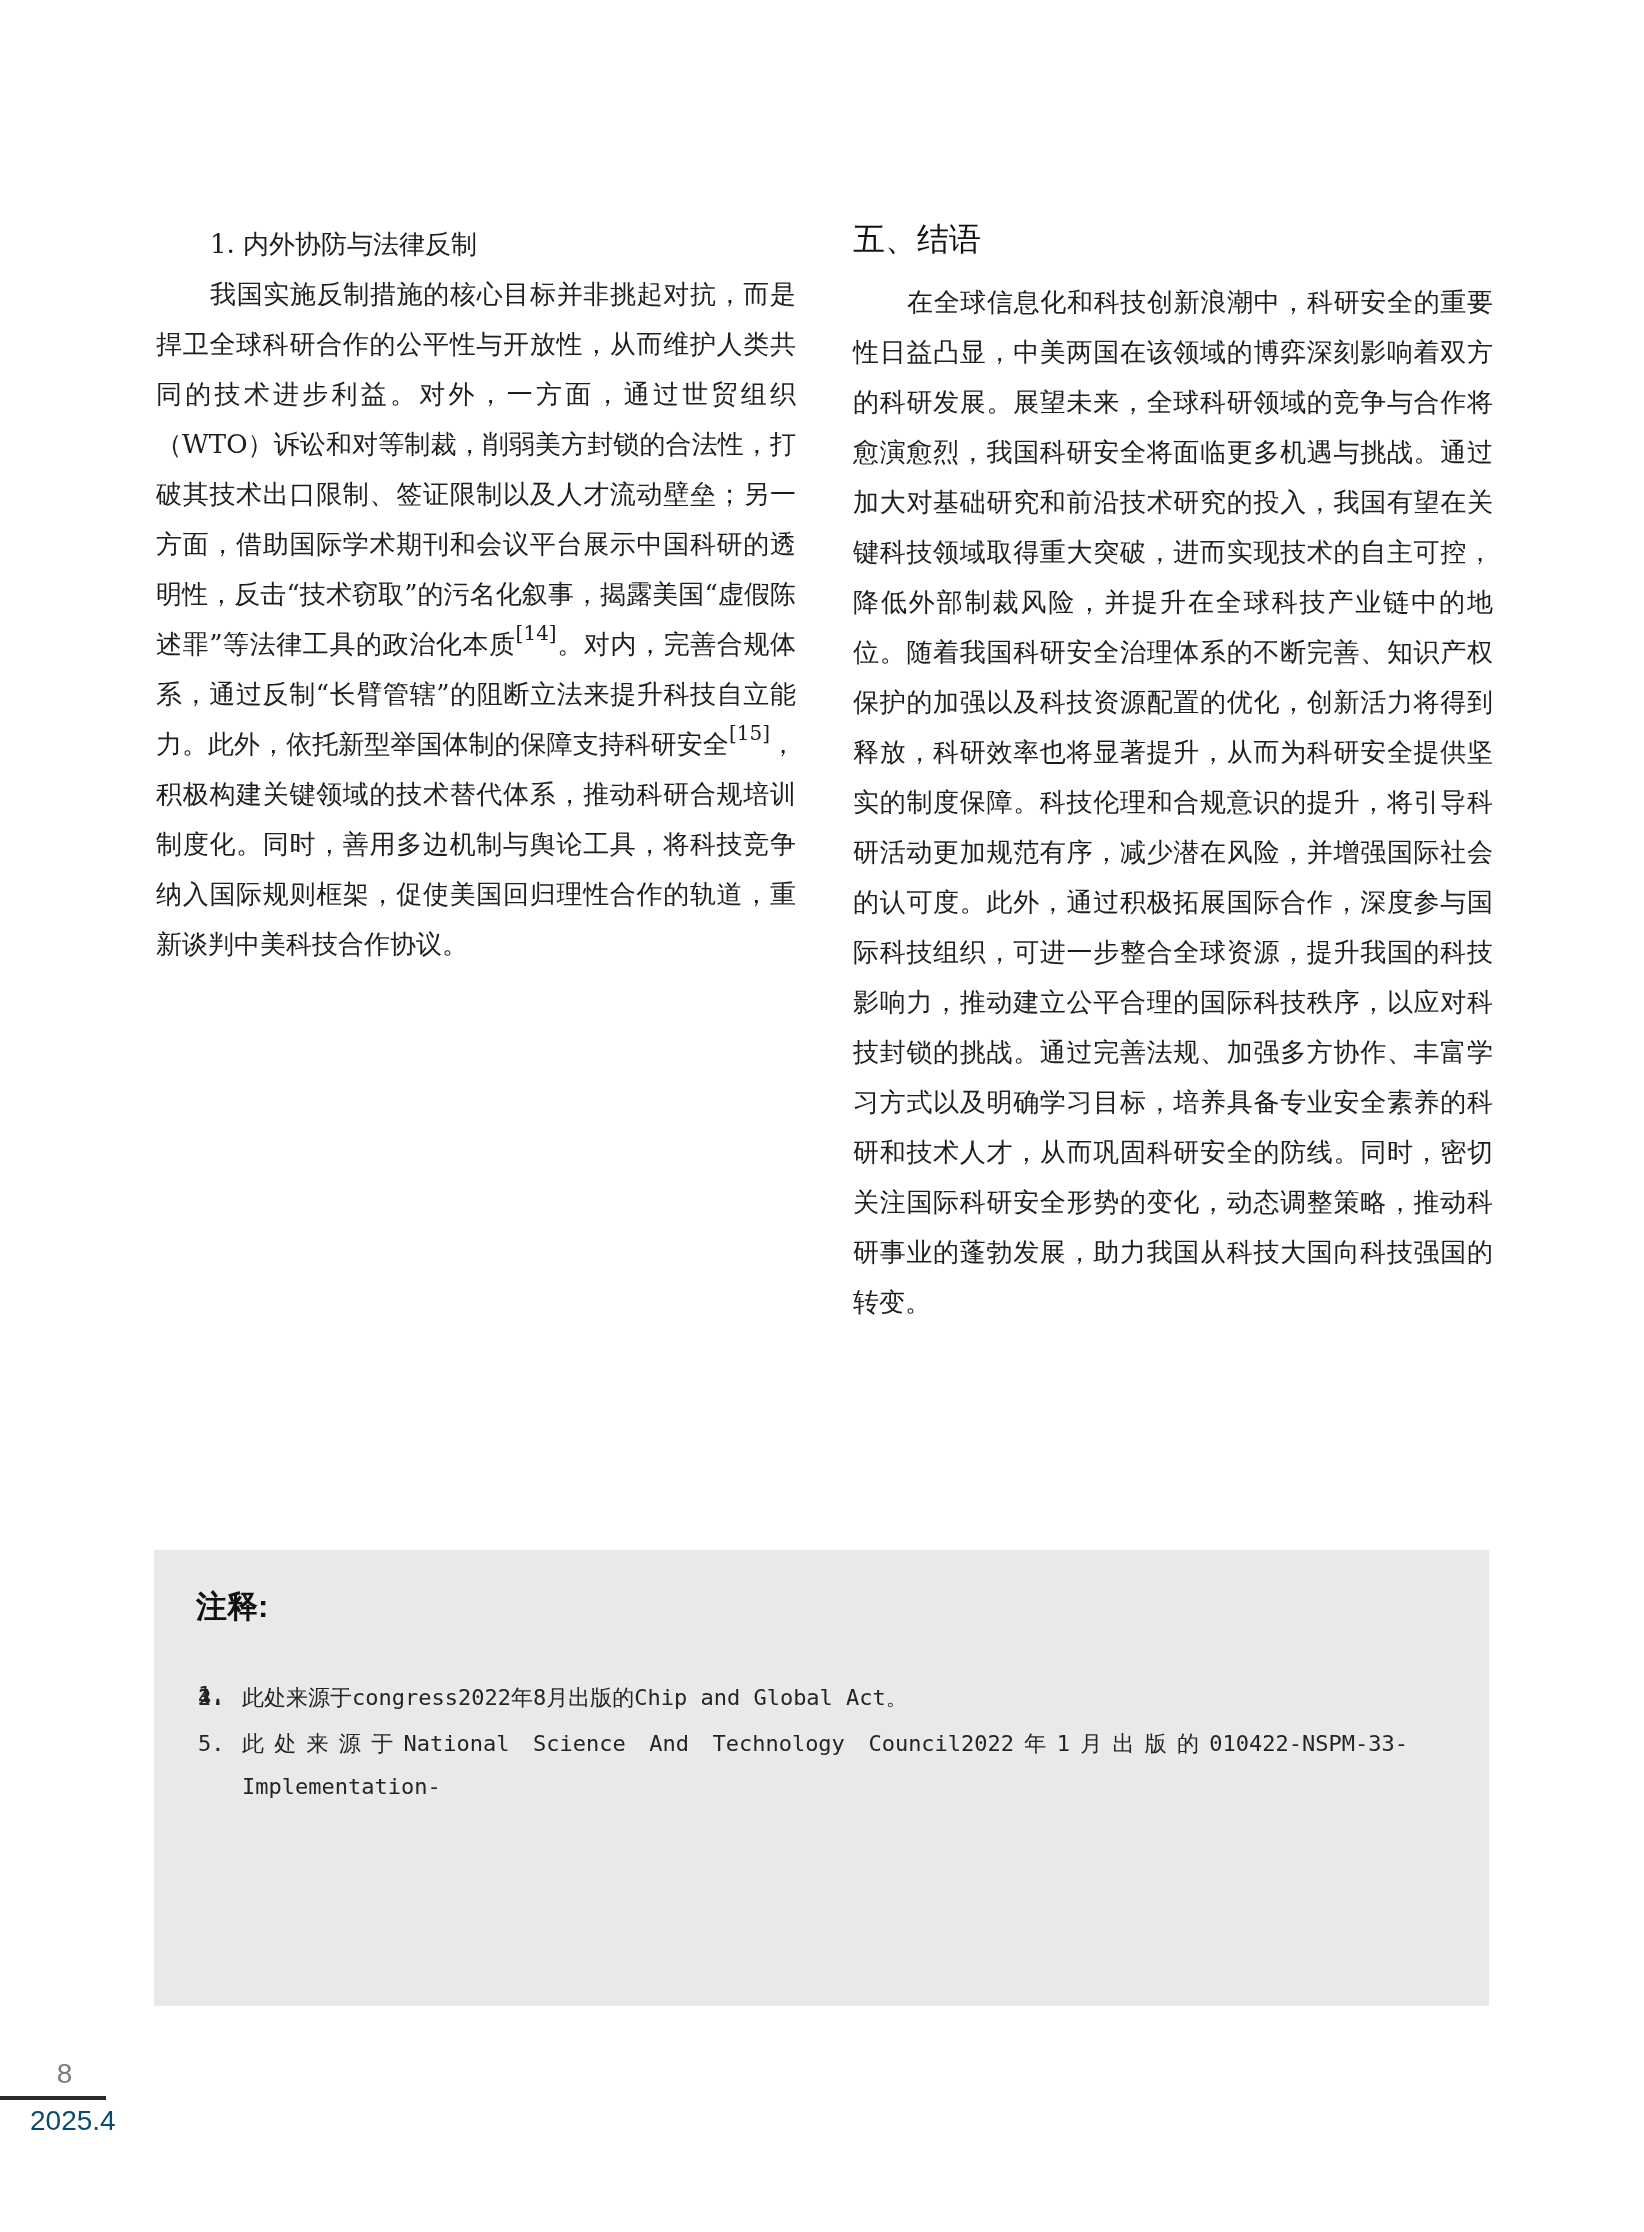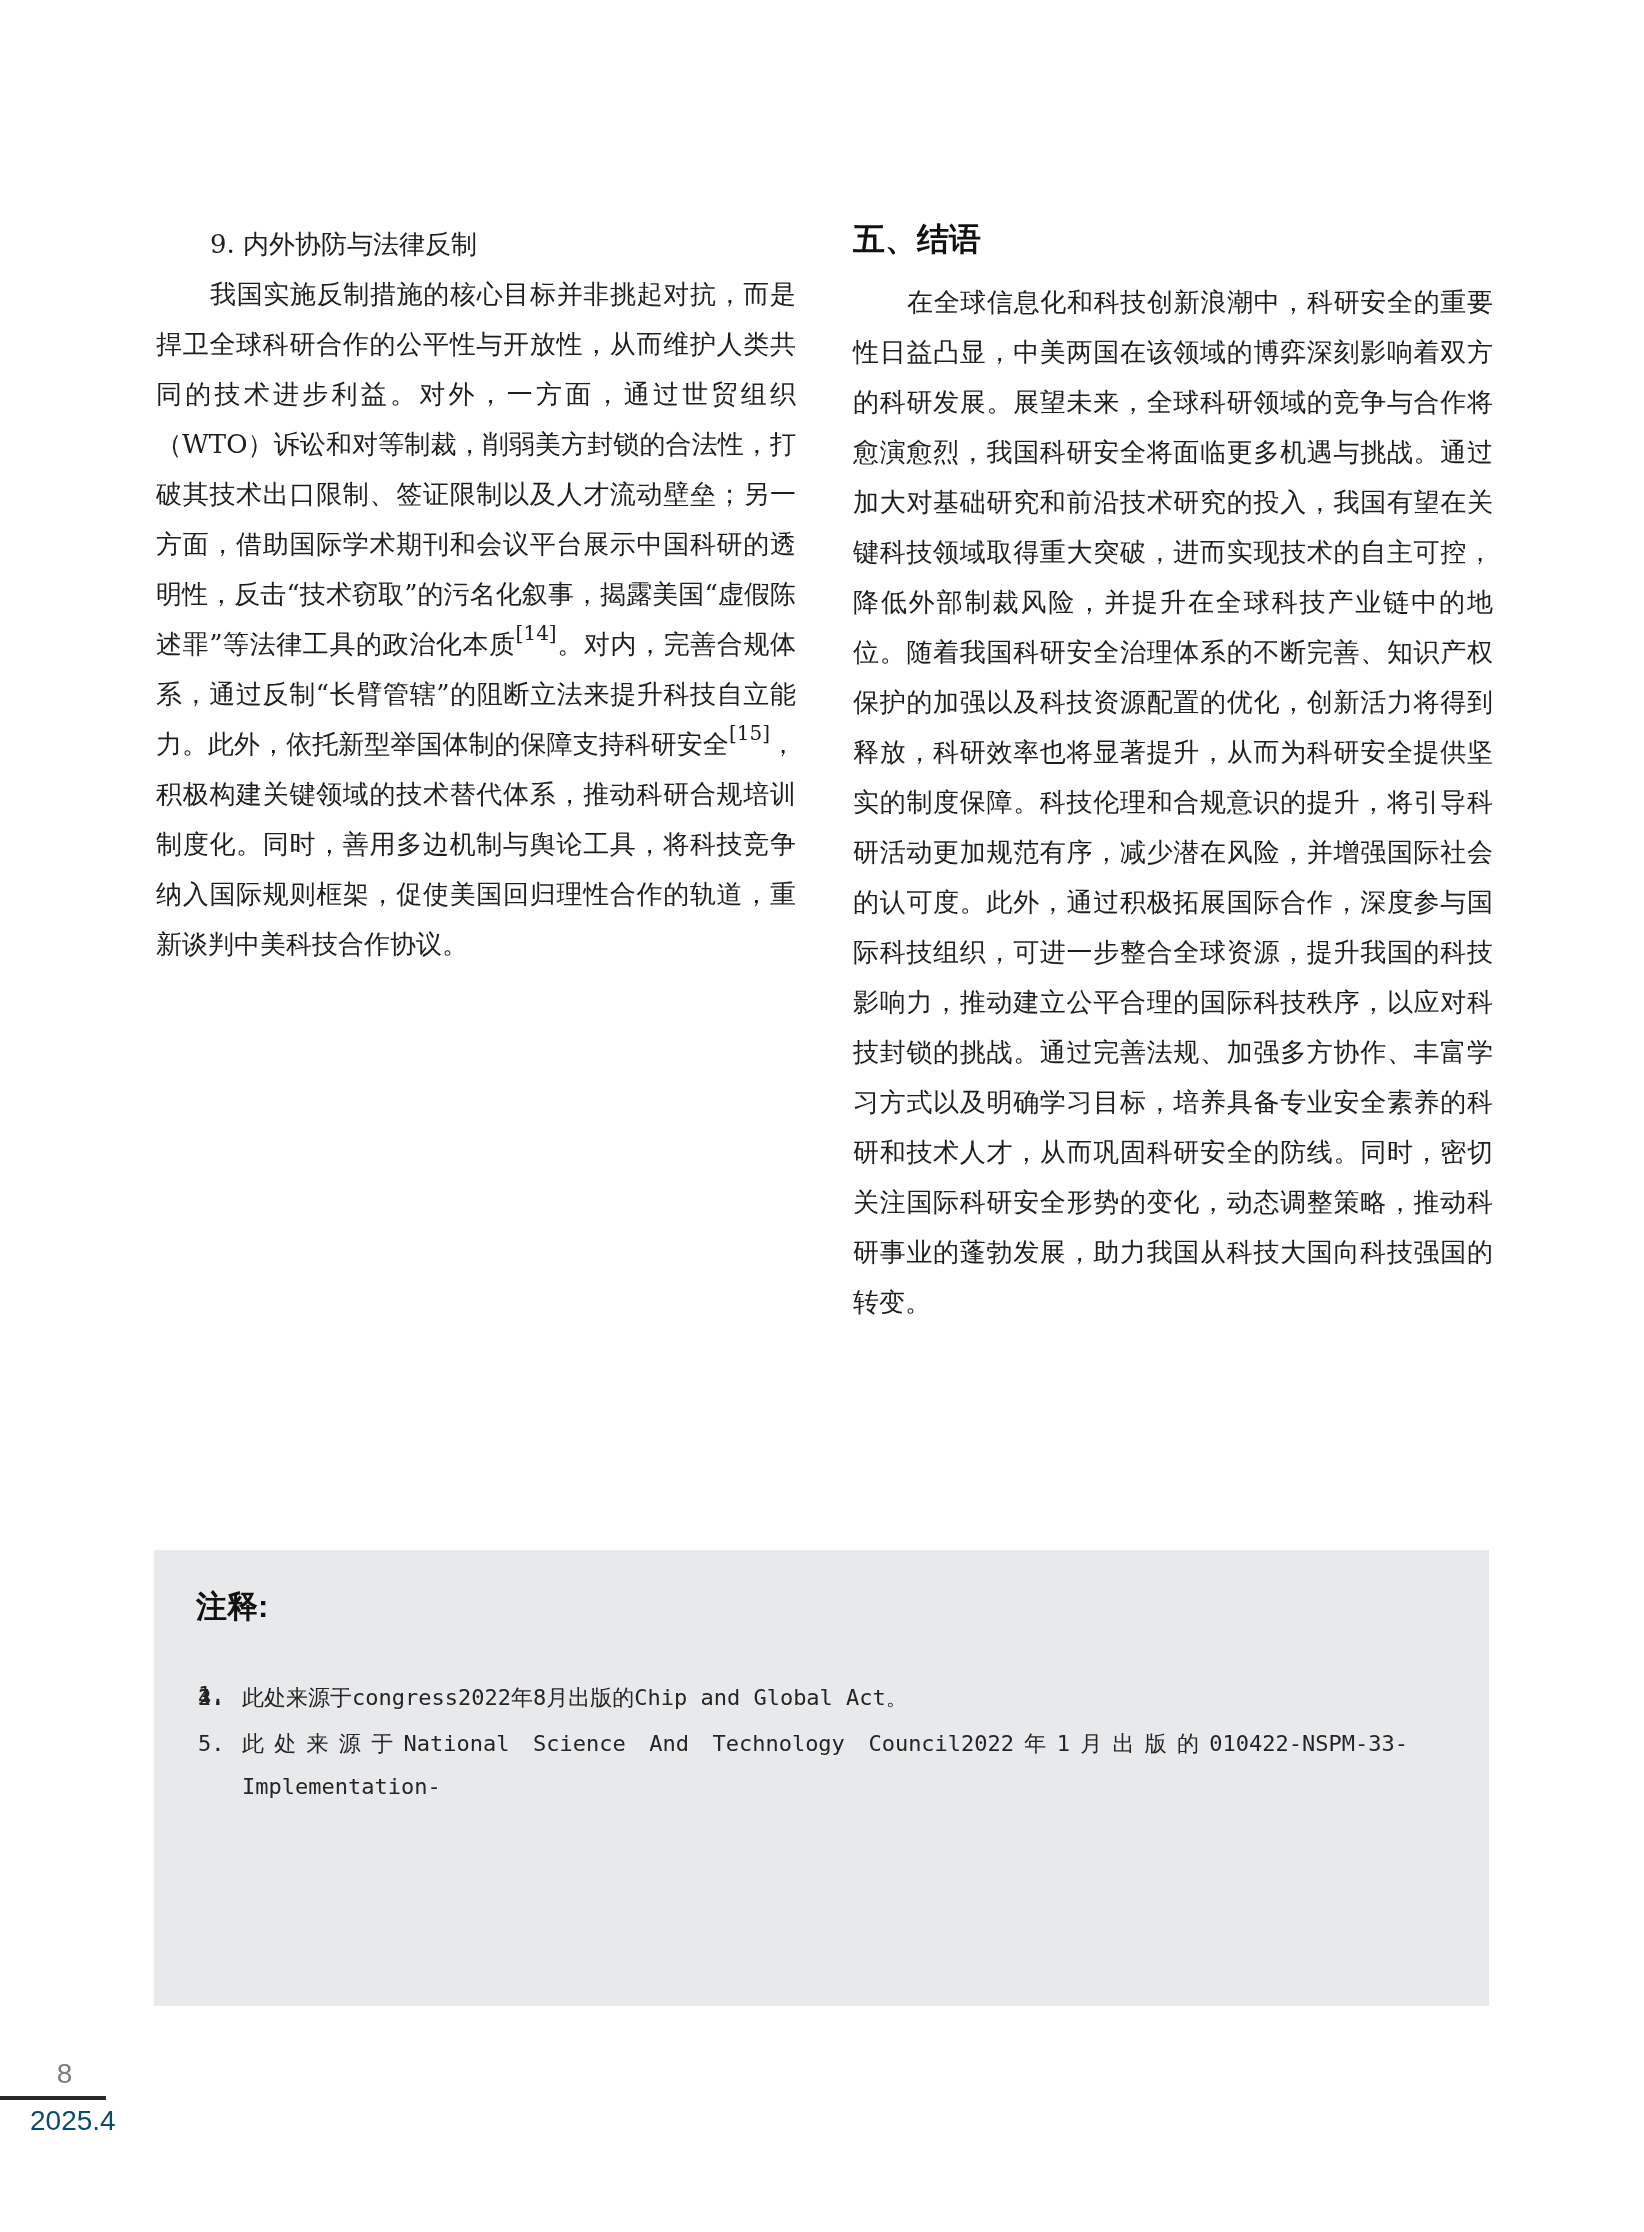--- a/index.html
+++ b/index.html
@@ -12,21 +12,21 @@
     position:absolute; top:219px; width:640px;
     font-size:26px; line-height:50px; text-align:justify;
   }
   .col-left  { left:156px; }
   .col-right { left:853px; }
   .body-p { margin:0; }
   .indent { text-indent:54px; }
   .sec-heading {
     margin:0 0 18px 0;
     font-family:"Liberation Sans","DejaVu Sans",sans-serif;
-    font-weight:bold; font-size:32px; line-height:40px; color:#111111;
+    font-weight:normal; font-size:32px; line-height:40px; color:#111111;
     text-align:left;
   }
   .ref {
     font-size:20px; line-height:0; vertical-align:baseline;
     position:relative; top:-13px;
   }
   .notes-box {
     position:absolute; left:154px; top:1550px; width:1335px; height:456px;
     background:#e8e9eb;
     font-family:"DejaVu Sans Mono","Liberation Mono",monospace;
@@ -60,21 +60,21 @@
     font-family:"Liberation Sans","DejaVu Sans",sans-serif;
     font-size:28px; color:#0c4a6e;
   }
 </style>
 </head>
 <body>
 
 <div class="page">
 
   <div class="col col-left">
-    <p class="body-p indent">9. 内外协防与法律反制</p>
+    <p class="body-p indent">1. 内外协防与法律反制</p>
     <p class="body-p indent"><span>我国实施反制措施的核心目标并非挑起对抗，而是捍卫全球科研合作的公平性与开放性，从而维护人类共同的技术进步利益。对外，一方面，通过世贸组织（WTO）诉讼和对等制裁，削弱美方封锁的合法性，打破其技术出口限制、签证限制以及人才流动壁垒；另一方面，借助国际学术期刊和会议平台展示中国科研的透明性，反击“技术窃取”的污名化叙事，揭露美国“虚假陈述罪”等法律工具的政治化本质</span><span class="ref">[14]</span><span>。对内，完善合规体系，通过反制“长臂管辖”的阻断立法来提升科技自立能力。此外，依托新型举国体制的保障支持科研安全</span><span class="ref">[15]</span><span>，积极构建关键领域的技术替代体系，推动科研合规培训制度化。同时，善用多边机制与舆论工具，将科技竞争纳入国际规则框架，促使美国回归理性合作的轨道，重新谈判中美科技合作协议。</span></p>
   </div>
 
   <div class="col col-right">
     <h2 class="sec-heading">五、结语</h2>
     <p class="body-p indent">在全球信息化和科技创新浪潮中，科研安全的重要性日益凸显，中美两国在该领域的博弈深刻影响着双方的科研发展。展望未来，全球科研领域的竞争与合作将愈演愈烈，我国科研安全将面临更多机遇与挑战。通过加大对基础研究和前沿技术研究的投入，我国有望在关键科技领域取得重大突破，进而实现技术的自主可控，降低外部制裁风险，并提升在全球科技产业链中的地位。随着我国科研安全治理体系的不断完善、知识产权保护的加强以及科技资源配置的优化，创新活力将得到释放，科研效率也将显著提升，从而为科研安全提供坚实的制度保障。科技伦理和合规意识的提升，将引导科研活动更加规范有序，减少潜在风险，并增强国际社会的认可度。此外，通过积极拓展国际合作，深度参与国际科技组织，可进一步整合全球资源，提升我国的科技影响力，推动建立公平合理的国际科技秩序，以应对科技封锁的挑战。通过完善法规、加强多方协作、丰富学习方式以及明确学习目标，培养具备专业安全素养的科研和技术人才，从而巩固科研安全的防线。同时，密切关注国际科研安全形势的变化，动态调整策略，推动科研事业的蓬勃发展，助力我国从科技大国向科技强国的转变。</p>
   </div>
 
   <div class="notes-box">
     <div class="notes-title">注释:</div>

